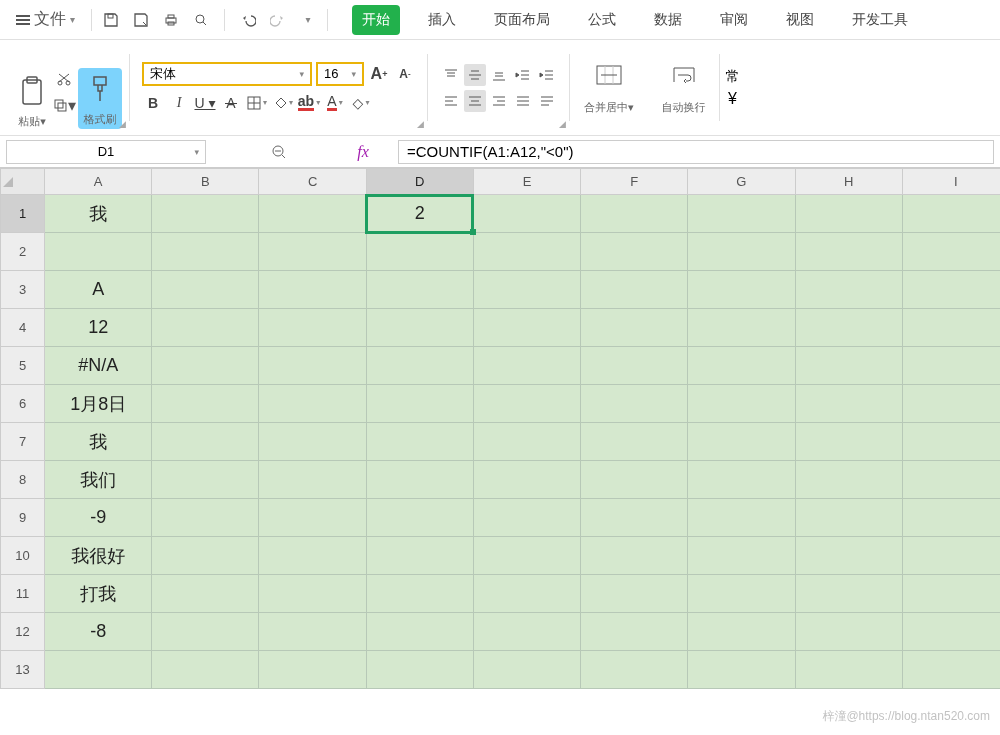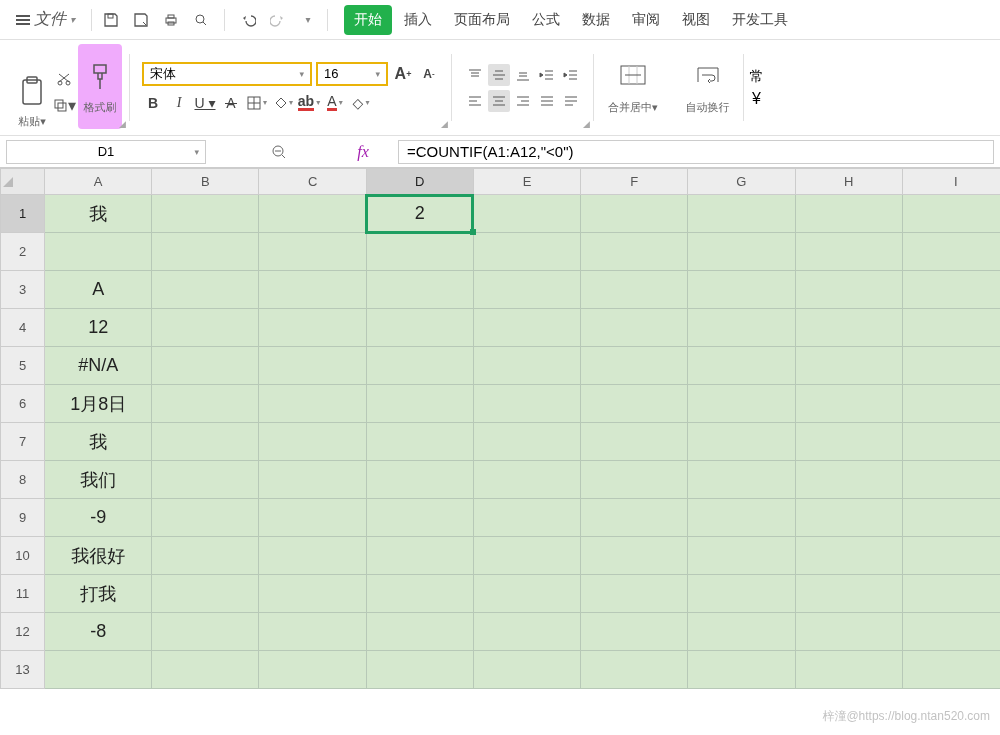--- a/index.html
+++ b/index.html
@@ -1,44 +1,44 @@
 <!DOCTYPE html>
 <html><head>
 <meta charset="utf-8">
 <style>
 * { box-sizing: border-box; margin: 0; padding: 0; font-family: "Microsoft YaHei", sans-serif; }
 body { width: 1000px; height: 735px; overflow: hidden; background: #fff; position: relative; }
 
 
 .menubar { display: flex; align-items: center; height: 40px; padding: 0 8px; gap: 4px; border-bottom: 1px solid #e0e0e0; }
-.menu-file { display: flex; align-items: center; gap: 4px; padding: 4px 8px; color: #555; cursor: pointer; font-style: italic; }
+.menu-file { display: flex; align-items: center; gap: 4px; padding: 4px 8px; color: #555; cursor: pointer; }
 .menu-file .bars { display: inline-flex; flex-direction: column; gap: 2px; }
 .menu-file .bars span { width: 14px; height: 2px; background: #555; }
 .menu-sep { width: 1px; height: 22px; background: #ddd; margin: 0 4px; }
 .quick { display: flex; align-items: center; gap: 8px; }
 .quick-btn { width: 22px; height: 22px; display: flex; align-items: center; justify-content: center; color: #555; cursor: pointer; }
-.tabs { display: flex; align-items: center; gap: 2px; margin-left: 8px; }
+.tabs { display: flex; align-items: center; gap: 18px; margin-left: 16px; }
 .tab { padding: 6px 10px; color: #444; font-size: 14px; cursor: pointer; border-radius: 4px; }
 .tab.active { background: #22b14c; color: #fff; font-weight: 500; }
 
 
 .ribbon { display: flex; align-items: stretch; height: 96px; padding: 4px 8px; gap: 4px; border-bottom: 1px solid #e0e0e0; }
 .rgroup { display: flex; flex-direction: column; align-items: center; justify-content: center; padding: 2px 6px; position: relative; }
 .rgroup.after::after { content:""; position:absolute; right:-2px; top:10px; bottom:10px; width:1px; background:#e0e0e0; }
 .rlabel { font-size: 11px; color: #666; margin-top: 2px; }
 .paste-big { width: 36px; height: 40px; display:flex; align-items:center; justify-content:center; }
 .mini-col { display:flex; flex-direction:column; gap:6px; }
 .mini-btn { width:24px; height:20px; display:flex; align-items:center; justify-content:center; color:#555; cursor:pointer; }
-.fmt-brush { background:#f0abfc; border-radius:4px; padding:14px 4px; }
+.fmt-brush { background:#7dd3fc; border-radius:4px; padding:2px 4px; }
 .font-block { display:flex; flex-direction:column; gap:6px; padding:0 4px; }
 .font-row { display:flex; align-items:center; gap:4px; }
 .dd { border:2px solid #eab308; height:24px; display:flex; align-items:center; padding:0 6px; font-size:13px; background:#fff; cursor:pointer; position:relative; }
 .dd::after { content:"▾"; font-size:9px; color:#888; margin-left:auto; padding-left:6px; }
 .font-name { width:170px; }
-.font-size { width:72px; }
+.font-size { width:48px; }
 .ico { width:22px; height:22px; display:flex; align-items:center; justify-content:center; color:#444; cursor:pointer; font-size:14px; }
 .ico.ddrop::after { content:"▾"; font-size:8px; margin-left:2px; color:#888; }
 .big-a { font-size:16px; font-weight:bold; }
 .small-a { font-size:12px; font-weight:bold; }
 .underline-red { border-bottom:3px solid #d93838; line-height:14px; }
 .align-block { display:flex; flex-direction:column; gap:4px; padding:0 4px; }
 .align-row { display:flex; gap:2px; }
 .align-row .ico.sel { background:#e0e0e0; border-radius:2px; }
 .merge-block, .wrap-block { display:flex; flex-direction:column; align-items:center; gap:9px; padding:0 6px; }
 .big-ico { width:28px; height:28px; display:flex; align-items:center; justify-content:center; }

